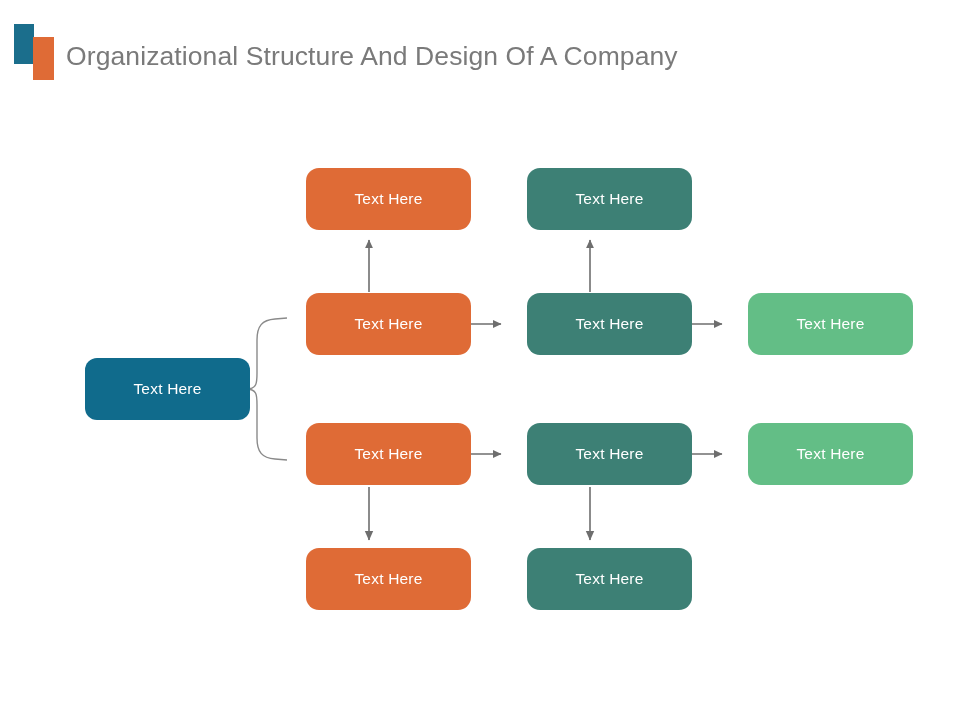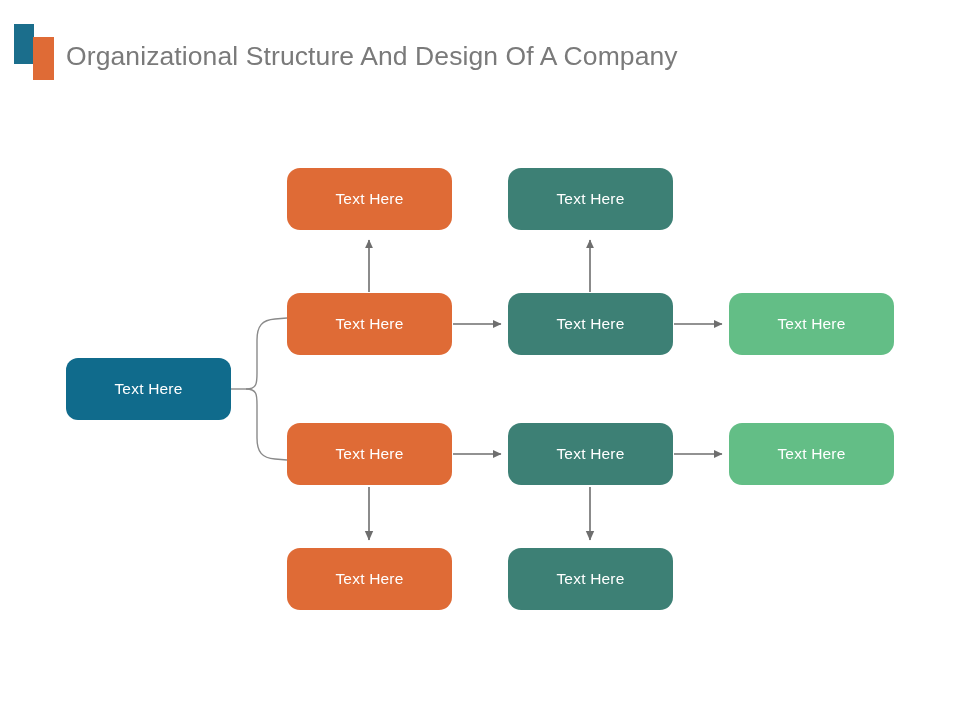--- a/index.html
+++ b/index.html
@@ -82,20 +82,21 @@
     box-sizing: border-box;
     border-radius: 13px;
     display: flex;
     align-items: center;
     justify-content: center;
     color: #ffffff;
     font-size: 15.5px;
     letter-spacing: 0.2px;
     text-align: center;
     user-select: none;
+    margin-left: 19px;
   }
   .node.root        { background: #106B8C; }
   .node.orange      { background: #DF6B36; }
   .node.teal        { background: #3D8075; }
   .node.green       { background: #63BE86; }
 
   
   .node.root {
     left: 66px;
     top: 358px;

